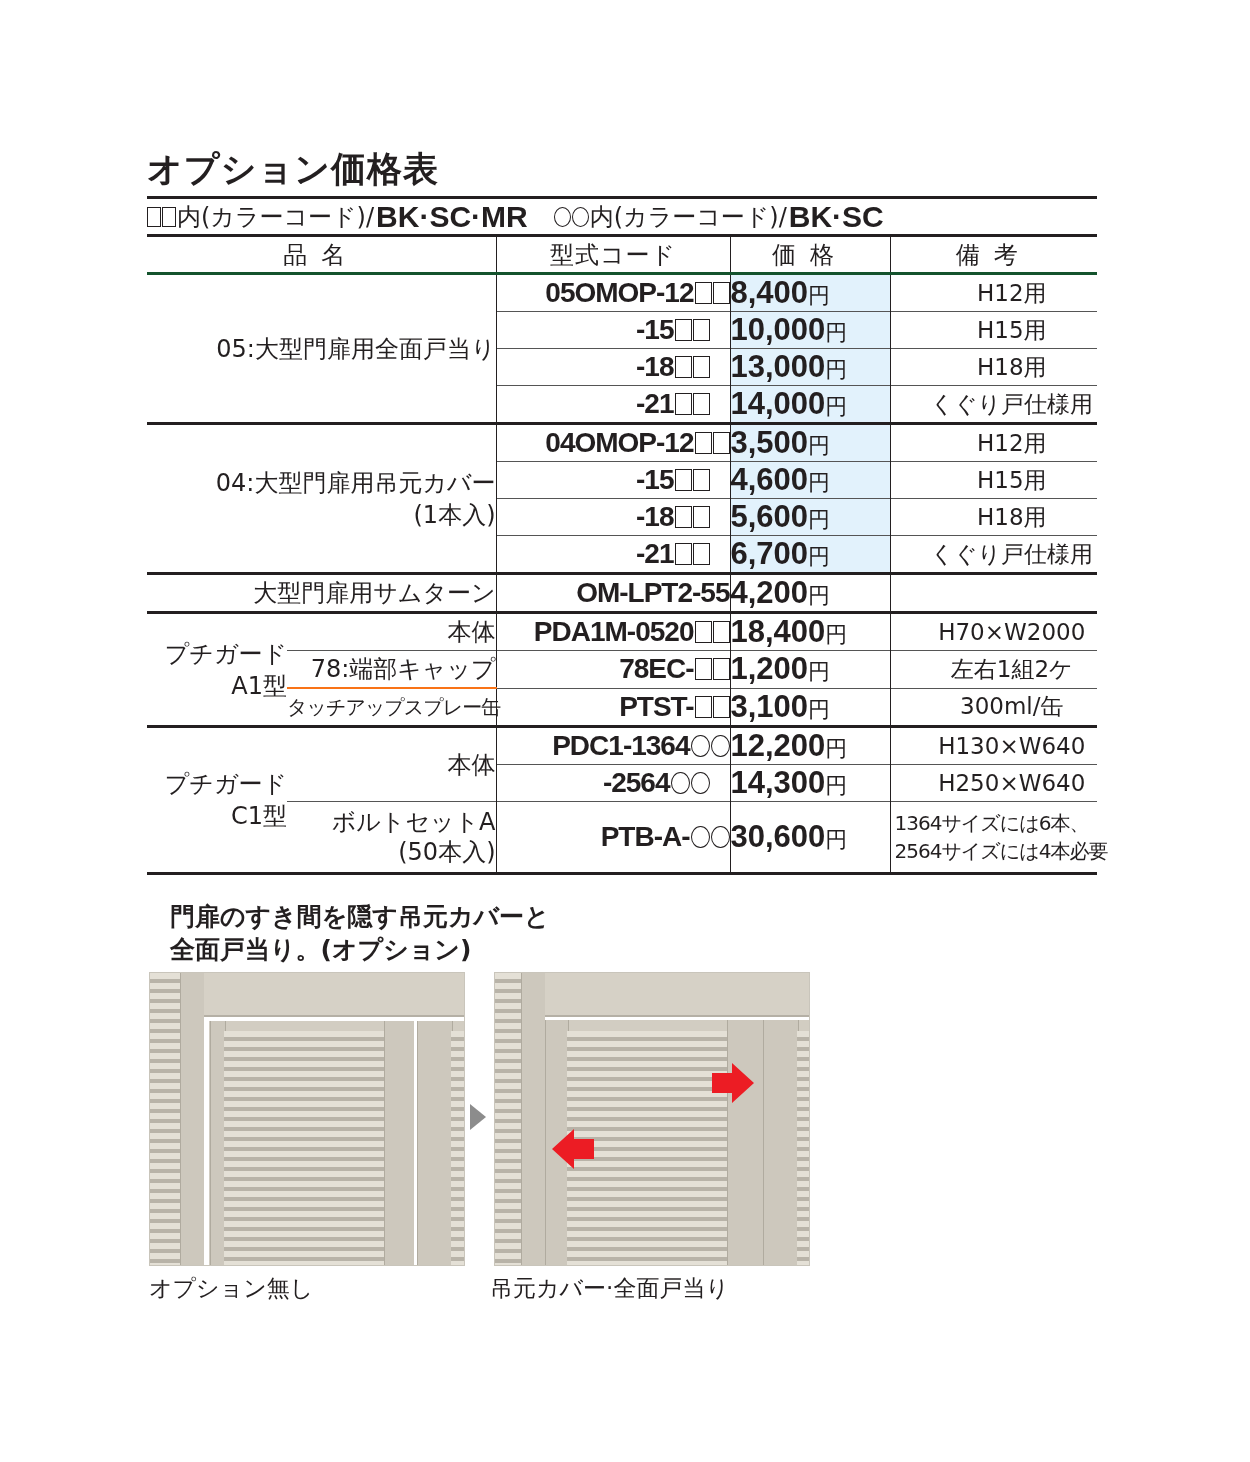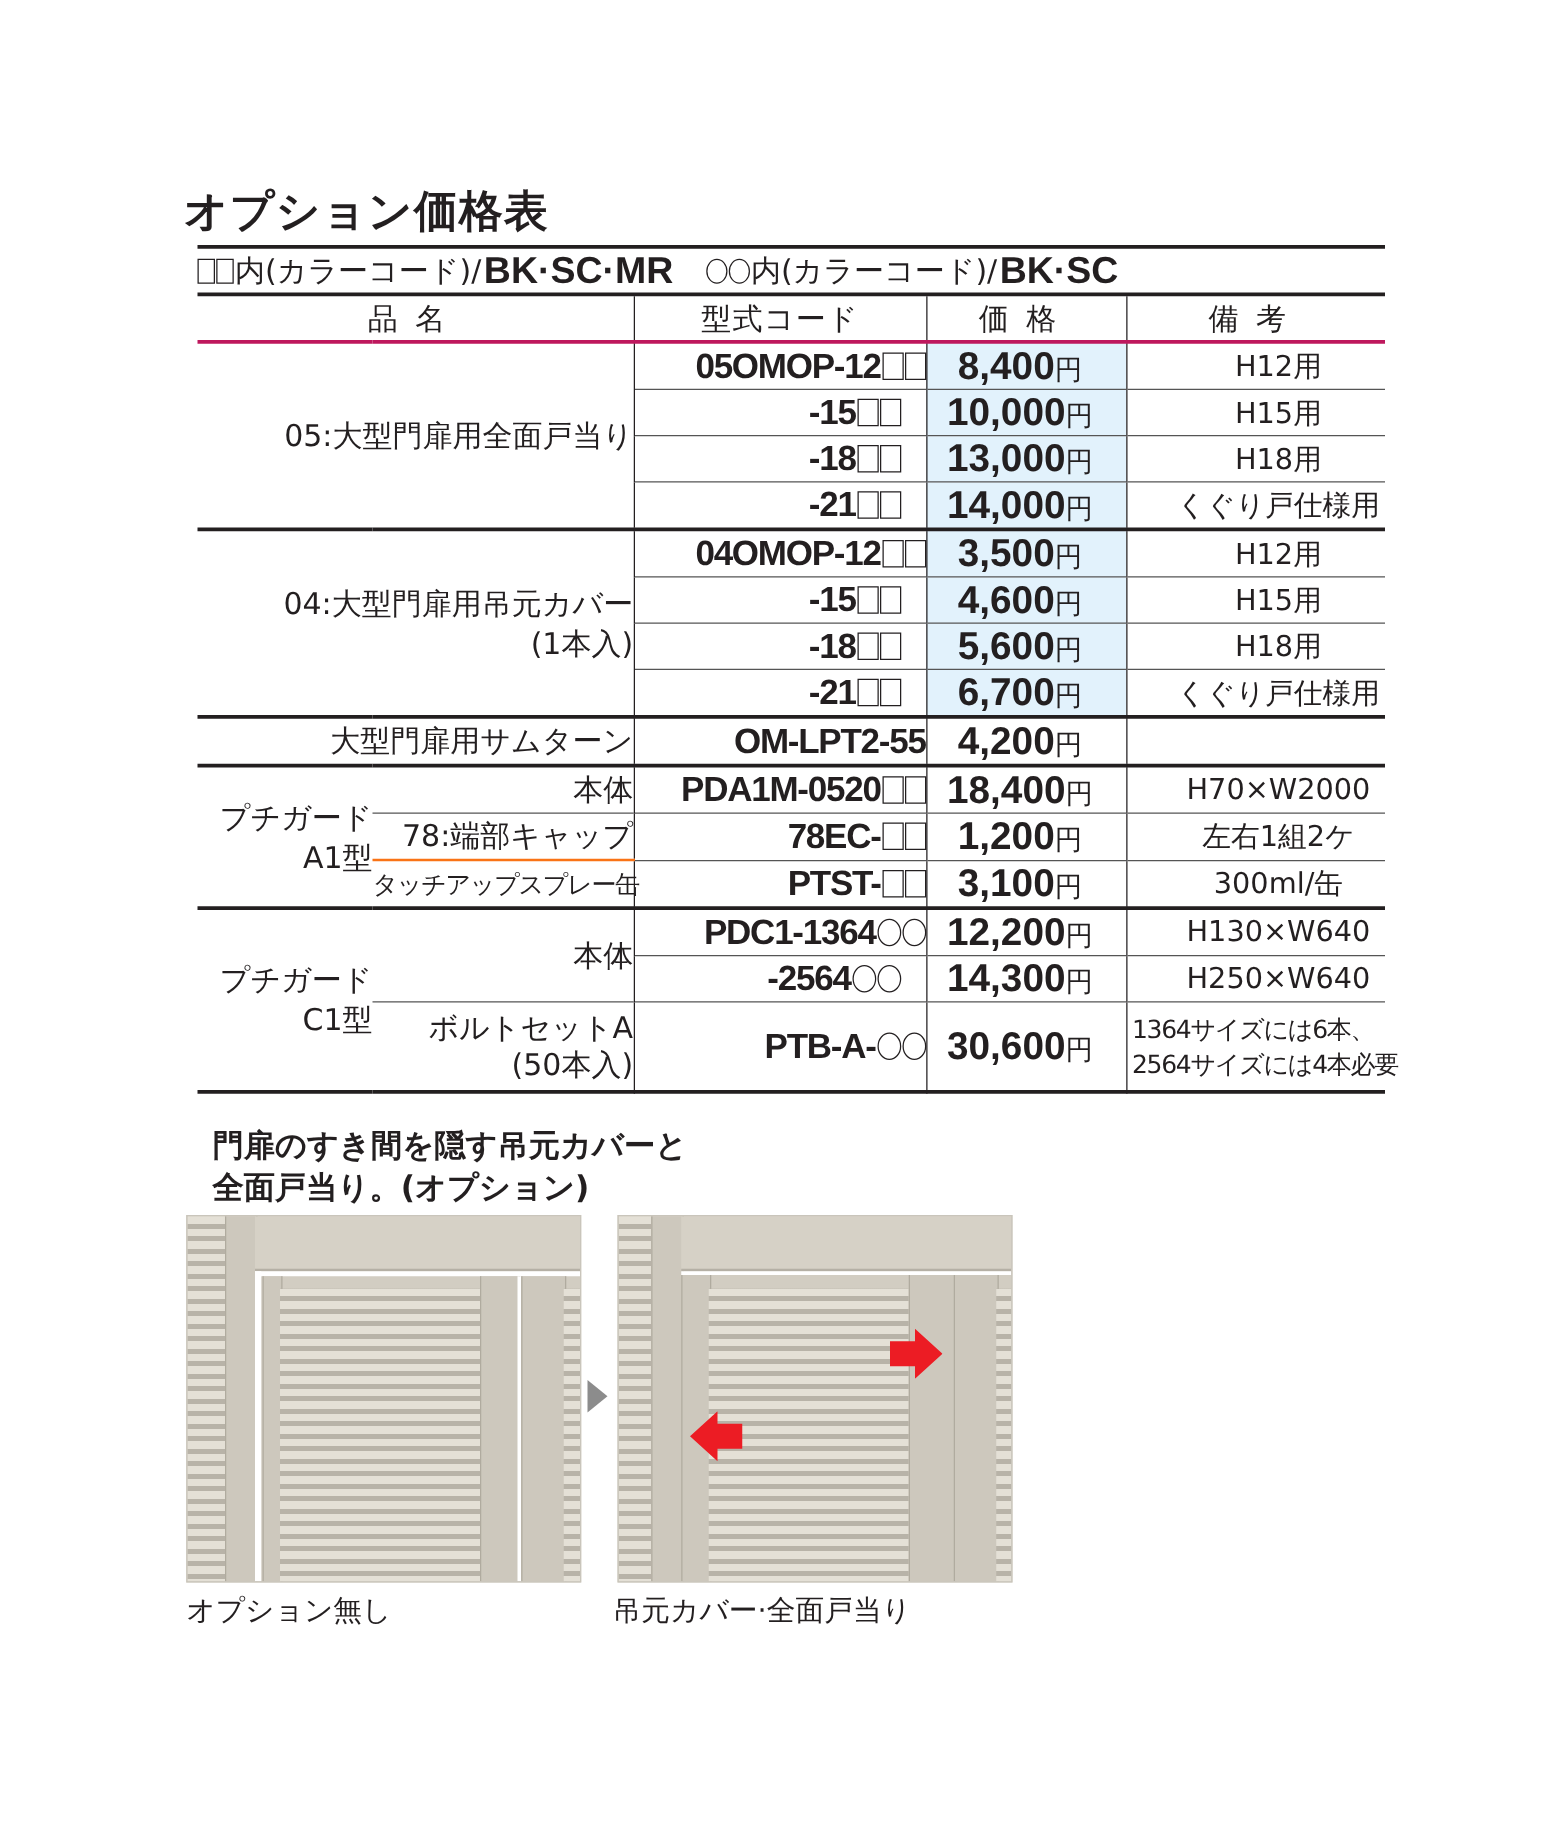--- a/index.html
+++ b/index.html
@@ -1,34 +1,34 @@
 <!DOCTYPE html>
 <html><head>
 <meta charset="utf-8">
 <style>
   html, body { margin:0; padding:0; background:#ffffff; }
   body { width:1250px; height:1462px; position:relative; font-family:"DejaVu Sans", sans-serif; color:#231f20; }
   .title { position:absolute; left:147px; top:146px; font-size:35px; font-weight:bold; letter-spacing:1px;text-align:center; }
-  .table-wrap { position:absolute; left:158px; top:196px; width:950px; }
+  .table-wrap { position:absolute; left:147px; top:196px; width:950px; }
   .rule-thick { height:3px; background:#231f20; }
   .colorcode { height:35px; font-size:24px; display:flex; align-items:center; white-space:nowrap; }
   .colorcode b { font-family:"Liberation Sans", sans-serif; font-size:30px; font-weight:bold; margin:0 26px 0 2px; }
   table { border-collapse:collapse; width:950px; table-layout:fixed; }
   td, th { padding:0; font-weight:normal; }
   th { font-size:24px; height:35px; letter-spacing:14px; text-align:center; border-left:1.5px solid #231f20; }
   th:first-child { border-left:none; }
-  thead tr { border-bottom:3px solid #be185d;margin-top:29px; }
+  thead tr { border-bottom:3px solid #14532d;margin-top:29px; }
   tr.grp-end { border-bottom:3px solid #231f20; }
   tr.sub td.code, tr.sub td.price, tr.sub td.note { border-top:1px solid #555; }
   td { height:36px; font-size:24px; vertical-align:middle;text-align:right; }
   td.name { padding-left:2px; line-height:32px; }
   td.sub-name { padding-left:0; }
   td.code { border-left:1.5px solid #231f20; font-family:"Liberation Sans", sans-serif; font-weight:bold; font-size:28px; padding-left:10px; letter-spacing:-1px; white-space:nowrap; }
   td.code.right { text-align:right; padding-right:20px; padding-left:0;margin-left:42px; }
-  td.price { border-left:1.5px solid #231f20; text-align:center; padding-right:10px; font-family:"Liberation Sans", sans-serif; font-weight:bold; font-size:31px; white-space:nowrap; }
+  td.price { border-left:1.5px solid #231f20; text-align:left; padding-right:10px; font-family:"Liberation Sans", sans-serif; font-weight:bold; font-size:31px; white-space:nowrap; }
   td.price.blue { background:#e2f2fc; }
   td.price .yen { font-family:"DejaVu Sans", sans-serif; font-weight:normal; font-size:22px; }
   td.note { border-left:1.5px solid #231f20; text-align:center; font-size:23px; white-space:nowrap;padding-left:36px; }
   td.note.small { font-size:20px; text-align:left; padding-left:4px; line-height:28px; letter-spacing:-1px; }
   .box { display:inline-block; width:17px; height:22px; border:1.5px solid #231f20; margin-left:1px; vertical-align:-2px; box-sizing:border-box; }
   .circ { display:inline-block; width:19px; height:22px; border:1.5px solid #231f20; border-radius:50%; margin-left:1px; vertical-align:-2px; box-sizing:border-box; }
   .cc-box { display:inline-block; width:14px; height:20px; border:1.5px solid #231f20; box-sizing:border-box; margin-right:1px; }
   .cc-circ { display:inline-block; width:17px; height:20px; border:1.5px solid #231f20; border-radius:50%; box-sizing:border-box; margin-right:1px; }
   .sub-title { position:absolute; left:150px; top:900px; font-size:25px; font-weight:bold; line-height:33px;margin-left:20px; }
   .photo { position:absolute; top:972px; width:314px; height:292px; background:#d2cdc2; border:1px solid #c9c5bb; overflow:hidden; }

